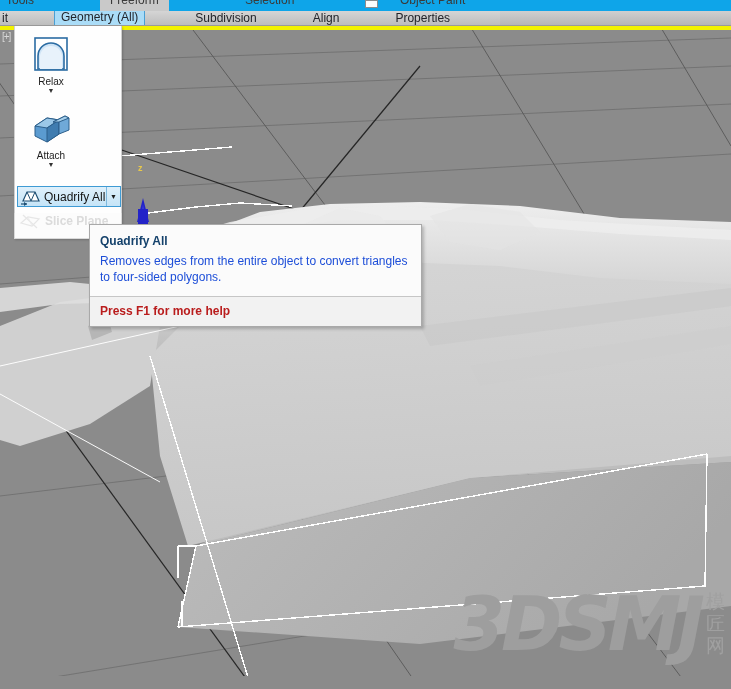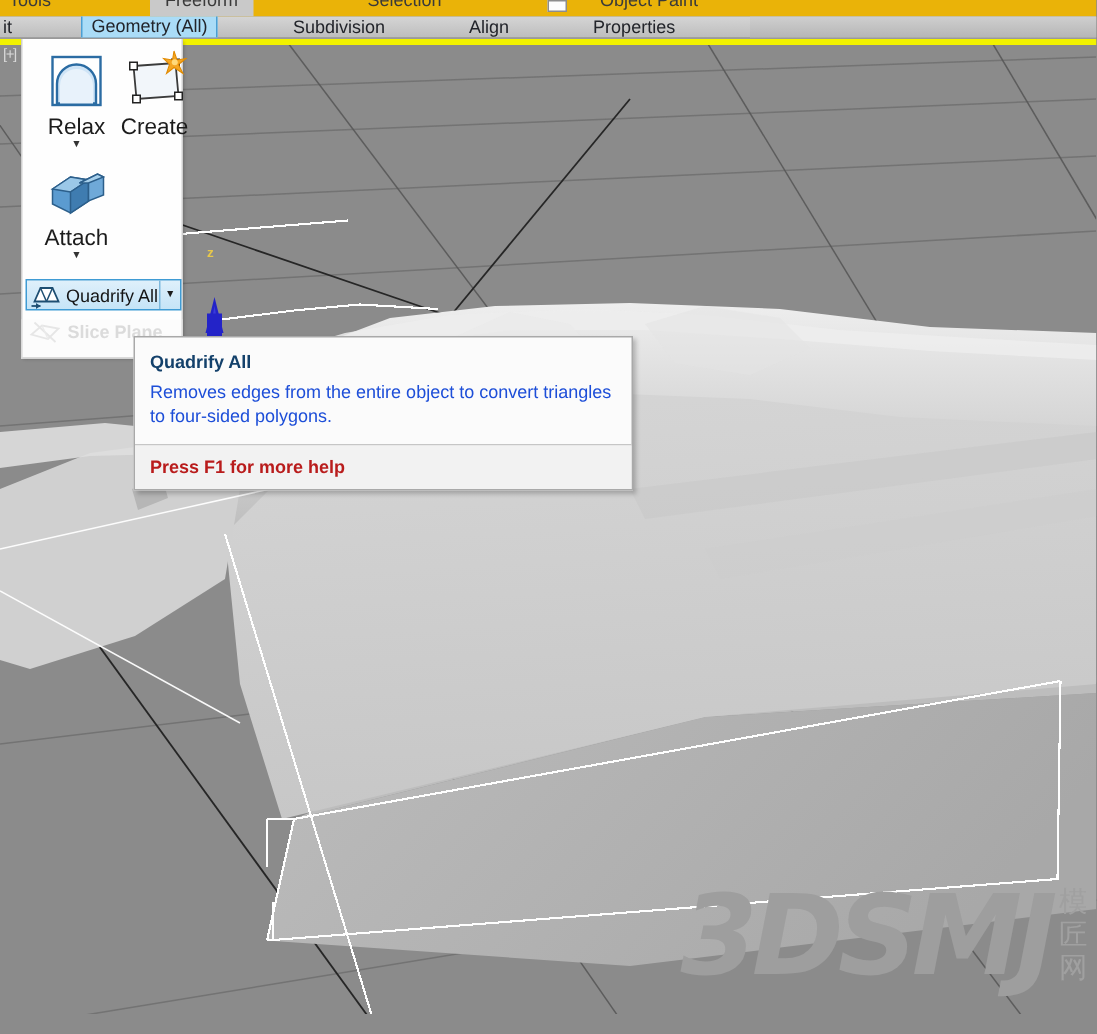--- a/index.html
+++ b/index.html
@@ -82,21 +82,21 @@
     color: #a0a0a0;
     margin-left: 5px;
     line-height: 1.14;
     font-family: "DejaVu Sans", sans-serif;
   }
 
   
   #tabs-upper {
     position: absolute;
     left: 0; top: 0; width: 731px; height: 11px;
-    background: #eab308;
+    background: #0ea5e9;
     overflow: hidden;
     z-index: 50;
   }
   #tabs-upper .utab {
     position: absolute;
     top: -7px;
     height: 18px;
     font-size: 12px;
     color: #3a3a3a;
     font-family: "Liberation Sans", sans-serif;
@@ -171,21 +171,21 @@
 
   .big-btn {
     position: absolute;
     width: 52px;
     text-align: center;
     cursor: default;
   }
   .big-btn .glyph { display: block; height: 44px; }
   .big-btn .lbl {
     display: block;
-    font-size: 15px;
+    font-size: 10px;
     color: #1c1c1c;
     font-family: "Liberation Sans", sans-serif;
   }
   .big-btn .caret {
     display: block;
     font-size: 7px;
     color: #333;
     line-height: 6px;
     margin-top: 1px;
   }
@@ -413,36 +413,20 @@
         <svg width="44" height="44" viewBox="0 0 44 44">
           <rect x="6" y="6" width="32" height="32" fill="#ffffff" stroke="#2b6ca3" stroke-width="1.6"></rect>
           <path d="M9,37 L9,24 A13,13 0 0,1 35,24 L35,37 Z" fill="#cfe4f6" stroke="#2b6ca3" stroke-width="1.6"></path>
           <path d="M11,37 L11,25 A11,11 0 0,1 33,25 L33,37 Z" fill="#e8f2fb" stroke="none"></path>
         </svg>
       </span>
       <span class="lbl">Relax</span>
       <span class="caret">▼</span>
     </div>
 
-    <div class="big-btn" id="btn-create">
-      <span class="glyph">
-        <svg width="44" height="44" viewBox="0 0 44 44">
-          <polygon points="8,12 36,10 38,32 10,34" fill="#f2f6fa" stroke="#3b3b3b" stroke-width="1.2"></polygon>
-          <rect x="5.5" y="9.5" width="5" height="5" fill="#ffffff" stroke="#222" stroke-width="1"></rect>
-          <rect x="33.5" y="7.5" width="5" height="5" fill="#ffffff" stroke="#222" stroke-width="1"></rect>
-          <rect x="35.5" y="29.5" width="5" height="5" fill="#ffffff" stroke="#222" stroke-width="1"></rect>
-          <rect x="7.5" y="31.5" width="5" height="5" fill="#ffffff" stroke="#222" stroke-width="1"></rect>
-          <g fill="#f5a623" stroke="#e08a00" stroke-width="0.7">
-            <polygon points="35,2 37,8 43,7 38,11 41,17 35,13 30,17 32,11 28,7 34,8"></polygon>
-          </g>
-          <circle cx="35.5" cy="9.5" r="2" fill="#ffd97a"></circle>
-        </svg>
-      </span>
-      <span class="lbl">Create</span>
-    </div>
 
     <div class="big-btn" id="btn-attach">
       <span class="glyph">
         <svg width="44" height="44" viewBox="0 0 44 44">
           <polygon points="6,20 18,12 30,14 30,28 18,36 6,30" fill="#5b9bd0" stroke="#2c5f8b" stroke-width="1"></polygon>
           <polygon points="6,20 18,12 30,14 18,22" fill="#9bc8e8" stroke="#2c5f8b" stroke-width="1"></polygon>
           <polygon points="18,22 30,14 30,28 18,36" fill="#3f7cb0" stroke="#2c5f8b" stroke-width="1"></polygon>
           <polygon points="24,16 36,10 40,12 40,24 30,28 30,14" fill="#6fa9d8" stroke="#2c5f8b" stroke-width="1"></polygon>
           <polygon points="24,16 36,10 40,12 30,16" fill="#a7d0ec" stroke="#2c5f8b" stroke-width="1"></polygon>
         </svg>

